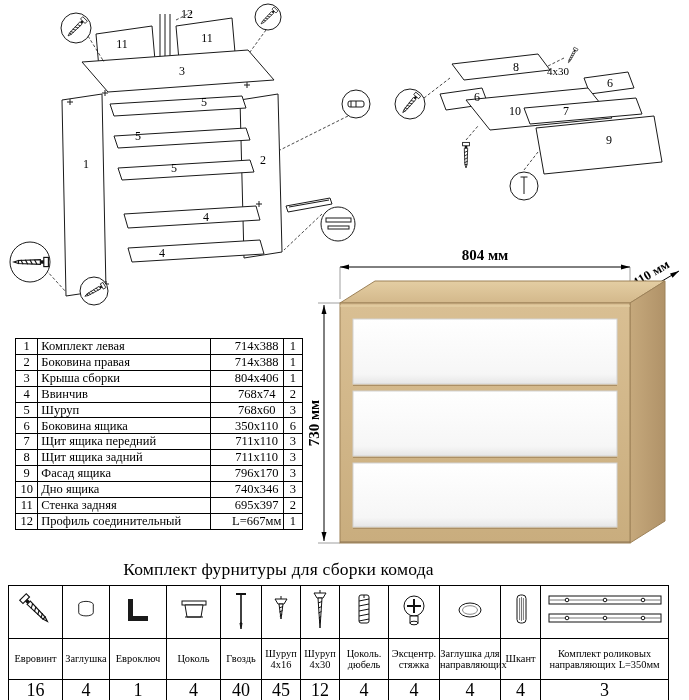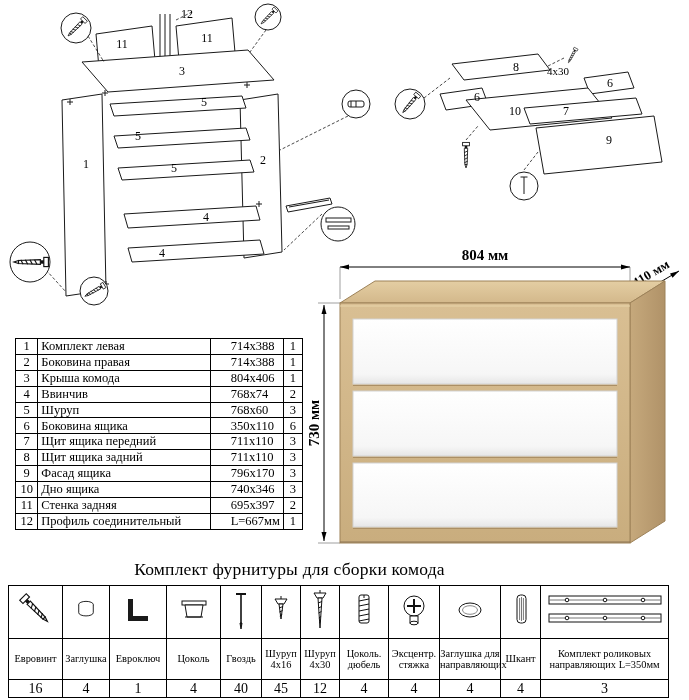--- a/index.html
+++ b/index.html
@@ -13,35 +13,35 @@
   .parts-table{
     position:absolute;left:15px;top:338px;width:288px;
     border-collapse:collapse;table-layout:fixed;font-size:12.5px;
   }
   .parts-table td{
     border:1px solid #000;height:14.9px;line-height:1.02;
     padding:0;white-space:nowrap;overflow:hidden;
   }
   .parts-table .c-num{text-align:center;}
   .parts-table .c-name{text-align:left;padding-left:3px;}
-  .parts-table .c-size{padding-left:20px;}
+  .parts-table .c-size{text-align:center;padding-left:20px;}
   .parts-table .c-qty{text-align:center;}
   
   .hw-title{
-    position:absolute;left:12px;top:559px;width:555px;text-align:center;
+    position:absolute;left:1px;top:559px;width:555px;text-align:center;
     font-size:17.5px;letter-spacing:.2px;font-family:Liberation Serif, serif;
   }
   .hw-table{
     position:absolute;left:8px;top:585px;width:573px;
     border-collapse:collapse;table-layout:fixed;
   }
   .hw-table td{border:1px solid #000;text-align:center;vertical-align:middle;padding:0;}
   .hw-icon-cell{height:50px;}
   .hw-name-cell{height:40px;font-size:10.4px;line-height:1.1;padding:1px 2px;vertical-align:middle;}
-  .hw-qty-cell{height:17px;font-size:14px;}
+  .hw-qty-cell{height:17px;font-size:18px;}
 </style>
 </head>
 <body>
 
 <svg width="0" height="0" style="position:absolute" aria-hidden="true">
   <defs>
     <g id="scrA" stroke="#111" stroke-width="1" fill="#fff">
       <rect x="-4" y="-16" width="8" height="4"></rect>
       <line x1="0" y1="-12" x2="0" y2="-9" stroke-width="3"></line>
       <polygon points="-2,-9 2,-9 1.3,10 -1.3,10"></polygon>
@@ -257,21 +257,21 @@
       <td class="c-qty">1</td>
     </tr>
     <tr>
       <td class="c-num">2</td>
       <td class="c-name">Боковина правая</td>
       <td class="c-size">714х388</td>
       <td class="c-qty">1</td>
     </tr>
     <tr>
       <td class="c-num">3</td>
-      <td class="c-name">Крыша комода</td>
+      <td class="c-name">Крыша сборки</td>
       <td class="c-size">804х406</td>
       <td class="c-qty">1</td>
     </tr>
     <tr>
       <td class="c-num">4</td>
       <td class="c-name">Ввинчив</td>
       <td class="c-size">768х74</td>
       <td class="c-qty">2</td>
     </tr>
     <tr>

